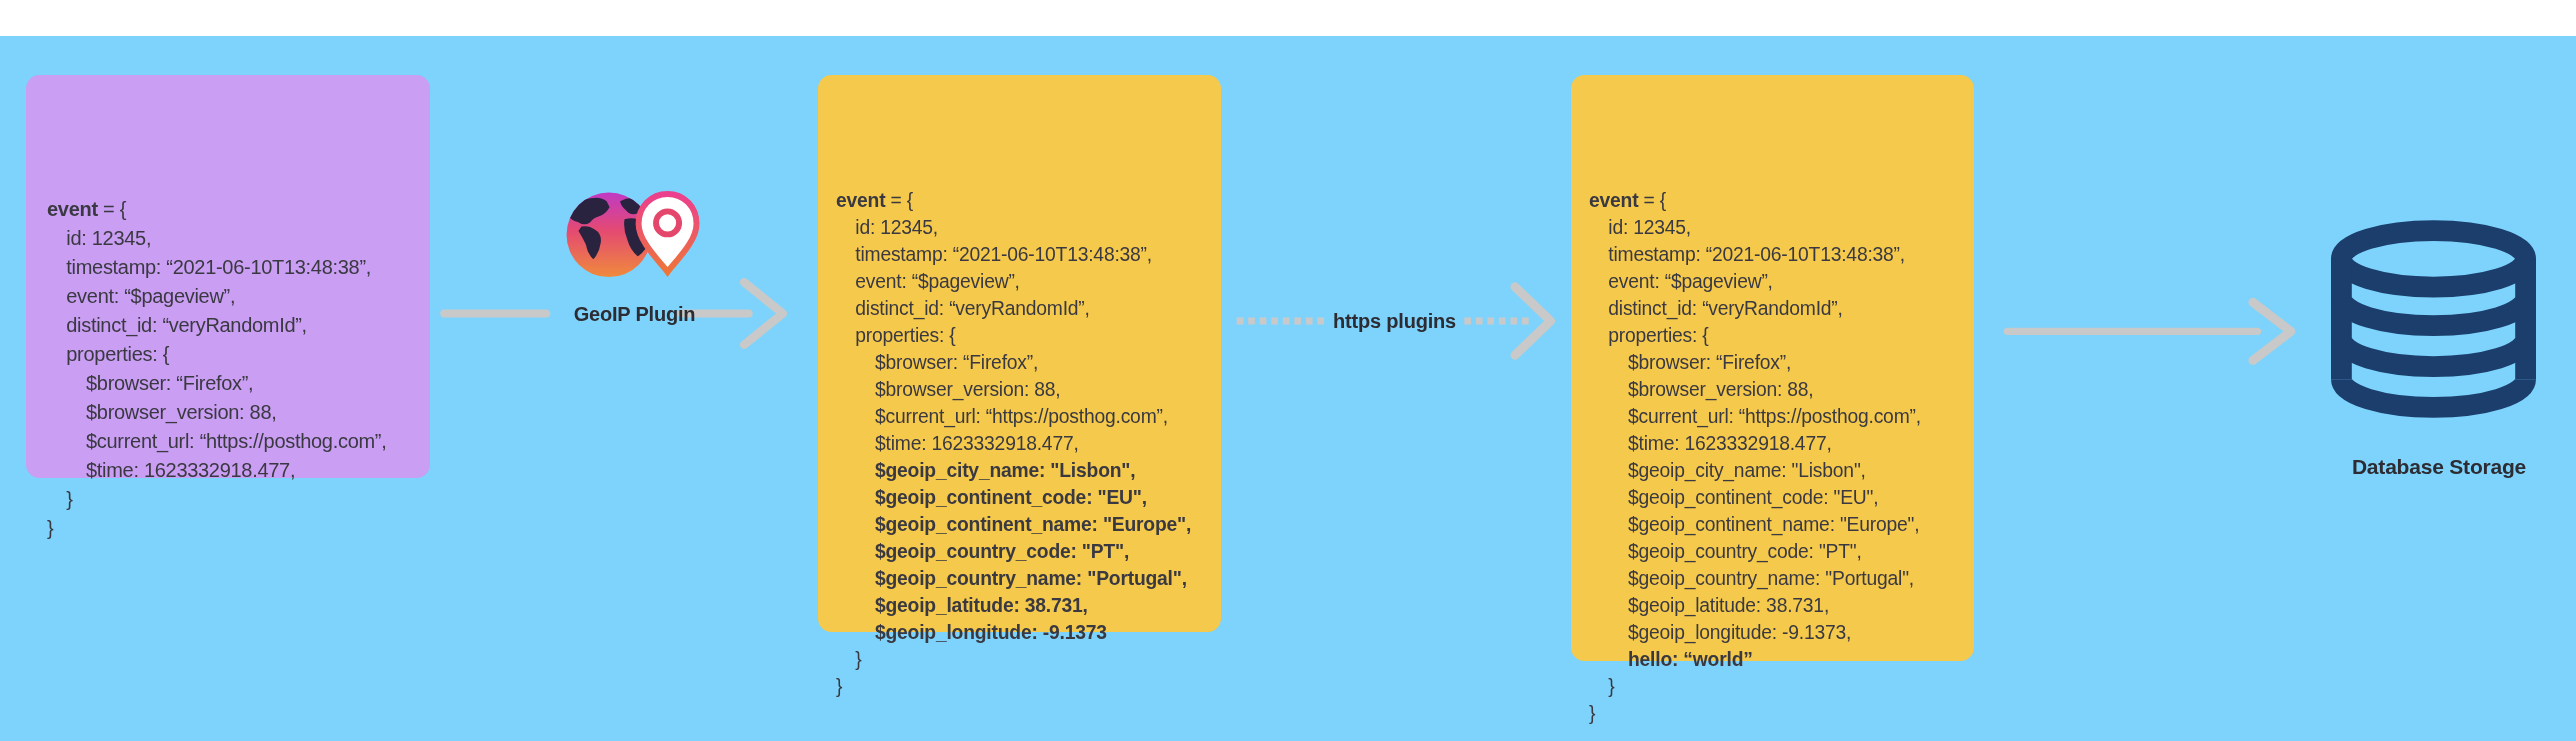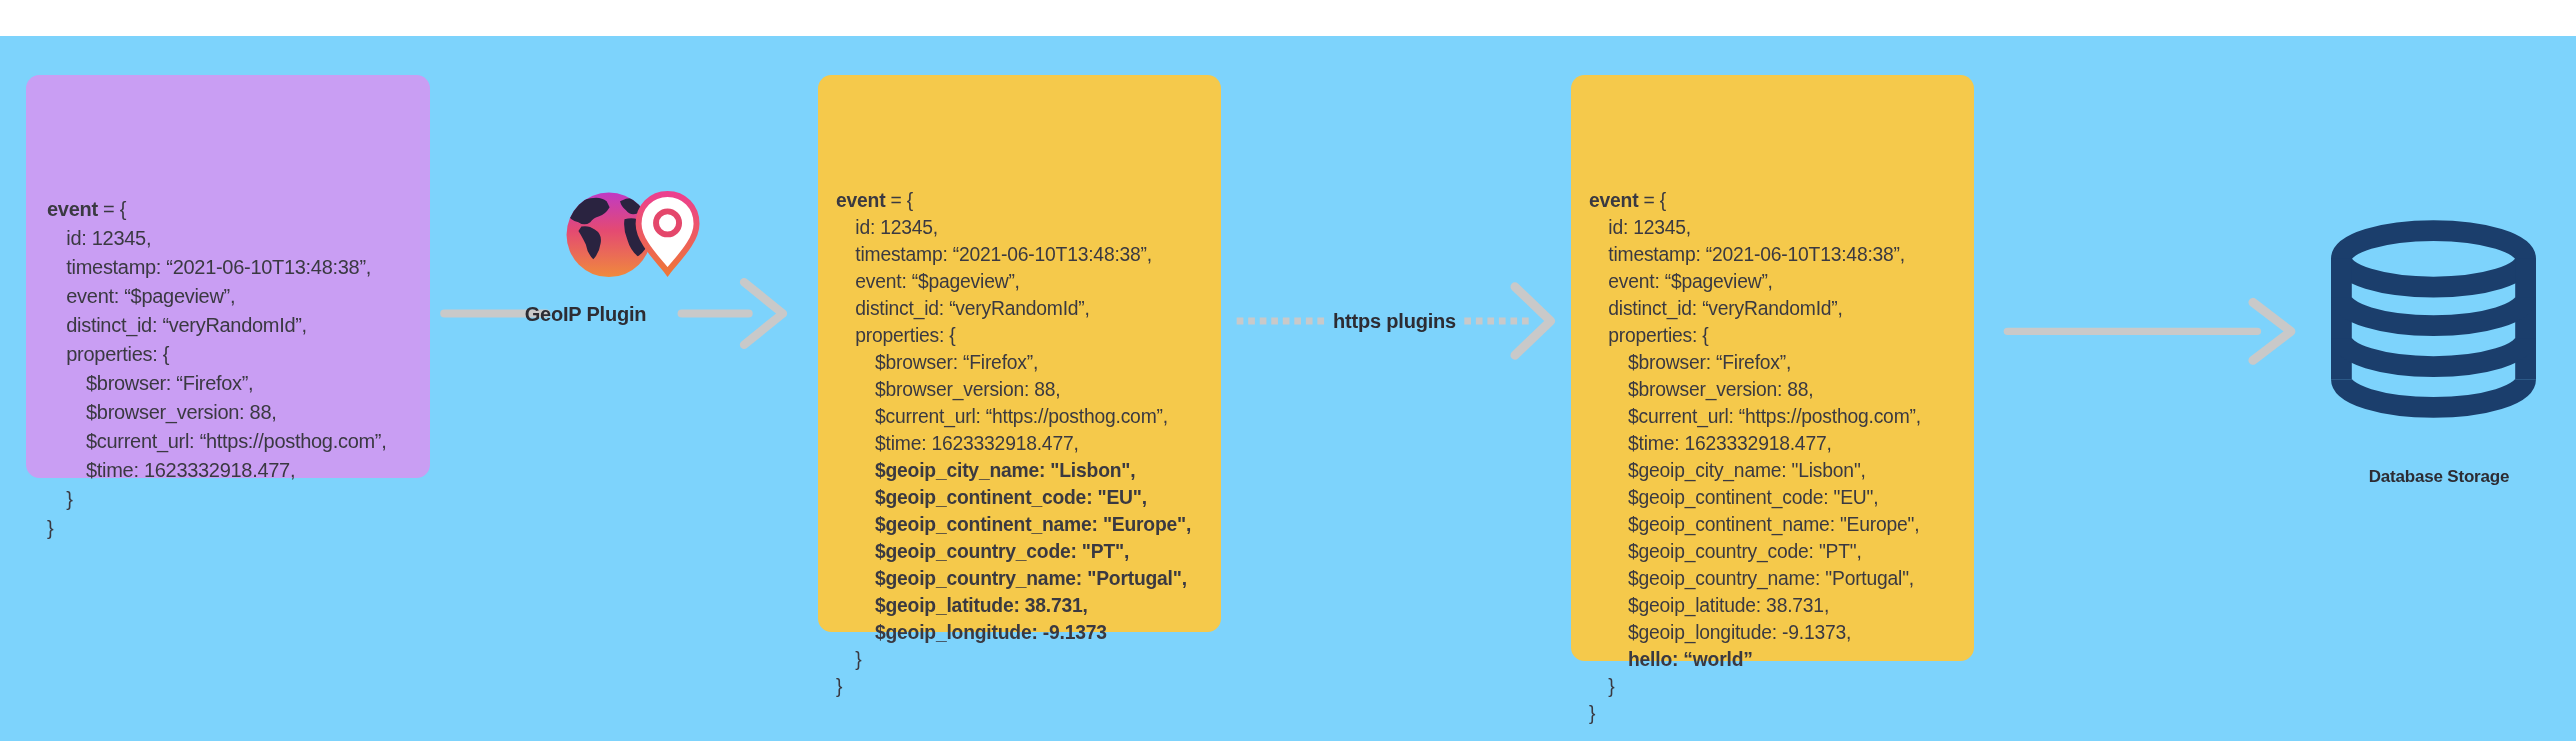--- a/index.html
+++ b/index.html
@@ -30,23 +30,23 @@
     font-size:19.3px; line-height:27px; letter-spacing:-0.2px;
   }
   .code-line { white-space:pre; }
   .code-line.bold { font-weight:bold; }
   .code-line .head { font-weight:bold; }
   .flow-label {
     position:absolute; font-weight:bold; color:#2d2c33;
     font-size:20px; text-align:center; letter-spacing:-0.2px;
     line-height:30px;
   }
-  .geoip-label   { left:511px;  top:263px; width:149px; }
+  .geoip-label   { left:560px;  top:263px; width:149px; }
   .more-label    { left:1320px; top:270px; width:149px; }
-  .db-label      { left:2320px; top:426px; width:238px; font-size:17px; }
+  .db-label      { left:2320px; top:416px; width:238px; font-size:21px; }
   .overlay-svg { position:absolute; left:0; top:0; }
   .geoip-icon-svg { position:absolute; left:562px; top:149px; }
   .db-icon-svg    { position:absolute; left:2331px; top:184px; }
 </style>
 </head>
 <body>
 
 <div class="stage">
 
   <div class="code-box box-purple" style="background: rgb(201, 158, 243);">

